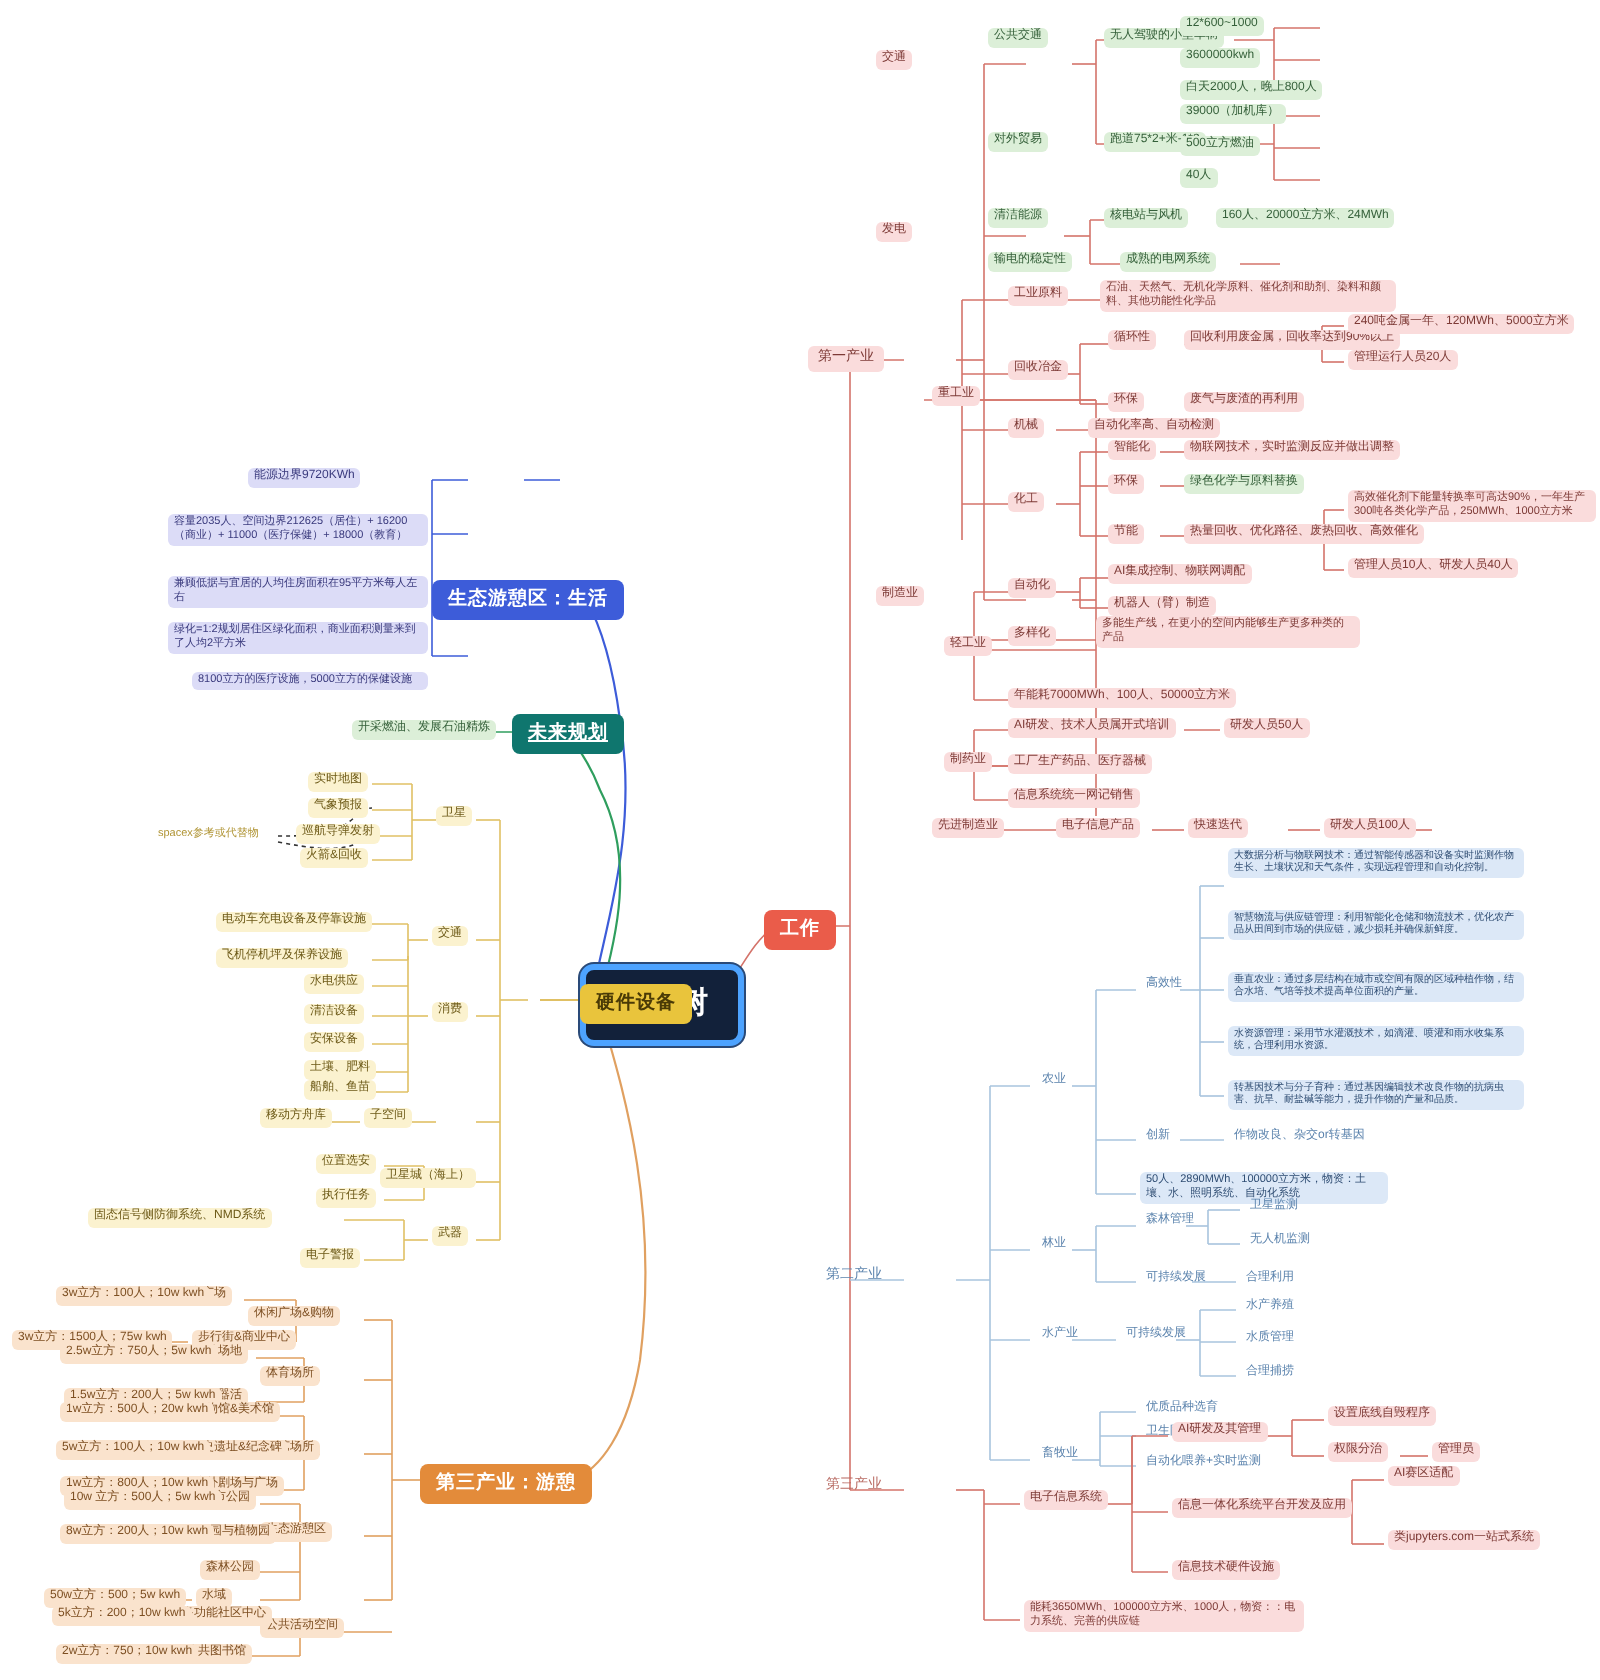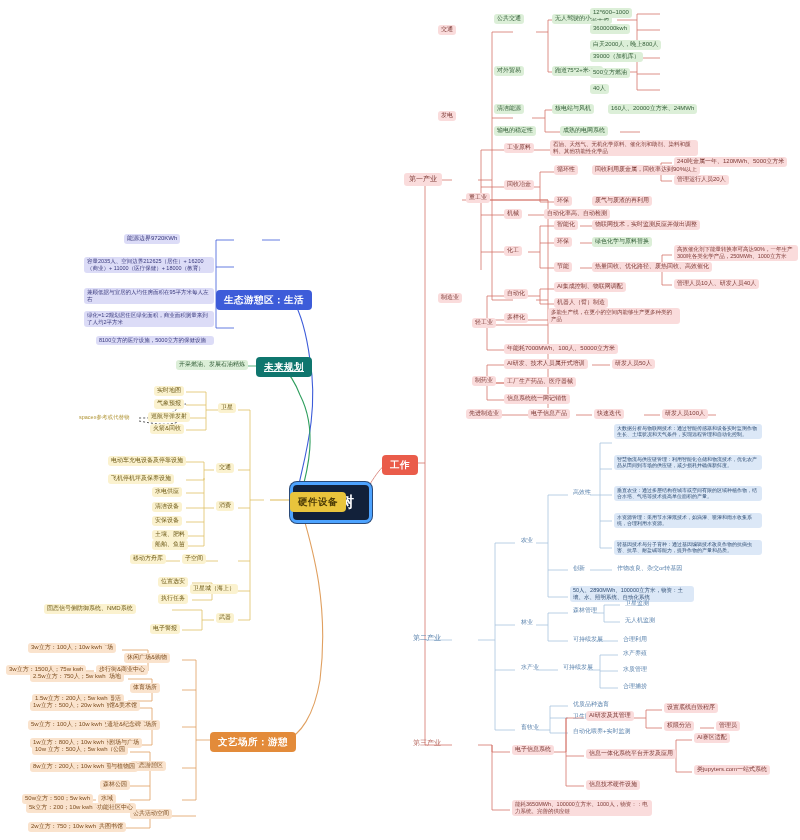--- a/index.html
+++ b/index.html
@@ -479,21 +479,21 @@
   <div class="node t-yellow fs6 nowrap" style="left:130px; top:554px;">移动方舟库</div>
 
   <div class="node t-yellow fs6 nowrap" style="left:190px; top:584px;">卫星城（海上）</div>
   <div class="node t-yellow fs6 nowrap" style="left:158px; top:577px;">位置选安</div>
   <div class="node t-yellow fs6 nowrap" style="left:158px; top:594px;">执行任务</div>
 
   <div class="node t-yellow fs6 nowrap" style="left:216px; top:613px;">武器</div>
   <div class="node t-yellow fs6 nowrap" style="left:44px; top:604px;">固态信号侧防御系统、NMD系统</div>
   <div class="node t-yellow fs6 nowrap" style="left:150px; top:624px;">电子警报</div>
 
-  <div class="node branch b-orange" style="left:210px; top:732px;">文艺场所：游憩</div>
+  <div class="node branch b-orange" style="left:210px; top:732px;">第三产业：游憩</div>
 
   <div class="node t-orange fs6 nowrap" style="left:124px; top:653px;">休闲广场&amp;购物</div>
   <div class="node t-orange fs6 nowrap" style="left:86px; top:643px;">城市广场</div>
   <div class="node t-orange fs6 nowrap" style="left:28px; top:643px;">3w立方：100人；10w kwh</div>
   <div class="node t-orange fs6 nowrap" style="left:96px; top:665px;">步行街&amp;商业中心</div>
   <div class="node t-orange fs6 nowrap" style="left:6px; top:665px;">3w立方：1500人；75w kwh</div>
 
   <div class="node t-orange fs6 nowrap" style="left:130px; top:683px;">体育场所</div>
   <div class="node t-orange fs6 nowrap" style="left:94px; top:672px;">运动场地</div>
   <div class="node t-orange fs6 nowrap" style="left:30px; top:672px;">2.5w立方：750人；5w kwh</div>

